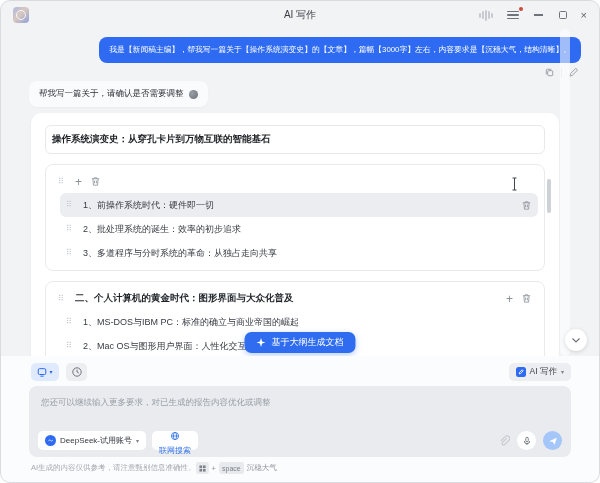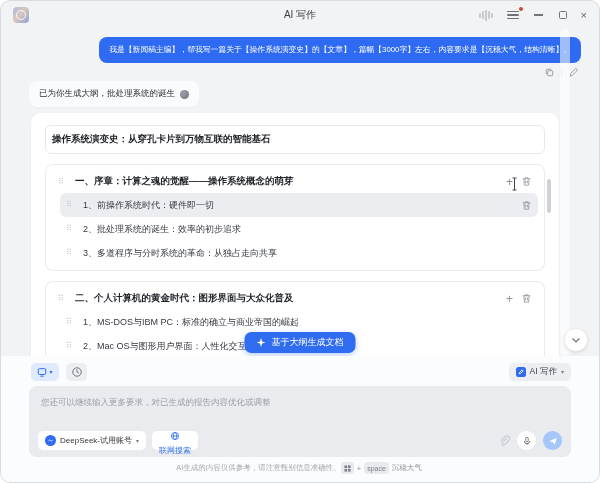--- a/index.html
+++ b/index.html
@@ -83,21 +83,21 @@
     align-items:center; gap:4px; font-size:8px; color:#33373d; }
   .pill.web { color:#3273e8;flex-direction:column; }
   .ds-icon { width:11px; height:11px; border-radius:50%; background:#2e6bf2; display:flex;
     align-items:center; justify-content:center; }
   .right-icons { position:absolute; right:9px; bottom:7px; display:flex; align-items:center; gap:7px; }
   .circle-btn { width:19px; height:19px; border-radius:50%; display:flex; align-items:center; justify-content:center; }
   .mic-circle { background:#fff; }
   .send-circle { background:#a5c6f8; }
 
   .footer-row { position:absolute; left:30px; right:32px; top:106px; display:flex;
-    justify-content:center; align-items:center; font-size:7.5px; color:#a3a8af; }
+    justify-content:flex-start; align-items:center; font-size:7.5px; color:#a3a8af; }
   .shortcut { display:flex; align-items:center; gap:3px; color:#8d929a; font-size:7.5px; }
   .key-badge { height:12px; min-width:12px; background:#e8eaed; border-radius:3px;
     display:flex; align-items:center; justify-content:center; padding:0 3px; font-size:7px; color:#7c818a; }
 </style>
 </head>
 <body>
 
 <div class="app">
 
   <header class="titlebar">
@@ -138,31 +138,30 @@
       </span>
       <span class="div"></span>
       <span class="icn">
         <svg width="11" height="11" viewBox="0 0 12 12" fill="none" stroke="#9298a0" stroke-width="1">
           <path d="M2 10l.7-2.7L8.5 1.5l1.9 1.9L4.6 9.2 2 10z"></path>
         </svg>
       </span>
     </div>
 
     <div class="ai-note">
-      <span>已为你生成大纲，批处理系统的诞生</span>
+      <span>帮我写一篇关于，请确认是否需要调整</span>
       <span class="note-dot"></span>
     </div>
 
     <section class="outline-card">
       <div class="outline-title-box">操作系统演变史：从穿孔卡片到万物互联的智能基石</div>
 
       <div class="sec">
         <div class="row head">
           <span class="drag">⠿</span>
-          <span class="txt">一、序章：计算之魂的觉醒——操作系统概念的萌芽</span>
           <span class="plus">+</span>
           <span class="icn">
             <svg width="11" height="11" viewBox="0 0 12 12" fill="none" stroke="#8d929a" stroke-width="0.9">
               <path d="M2 3h8M4.5 3V2h3v1M3.2 3l.5 7h4.6l.5-7M5 5v3M7 5v3"></path>
             </svg>
           </span>
         </div>
         <div class="row item hl">
           <span class="drag">⠿</span>
           <span class="txt">1、前操作系统时代：硬件即一切</span>

